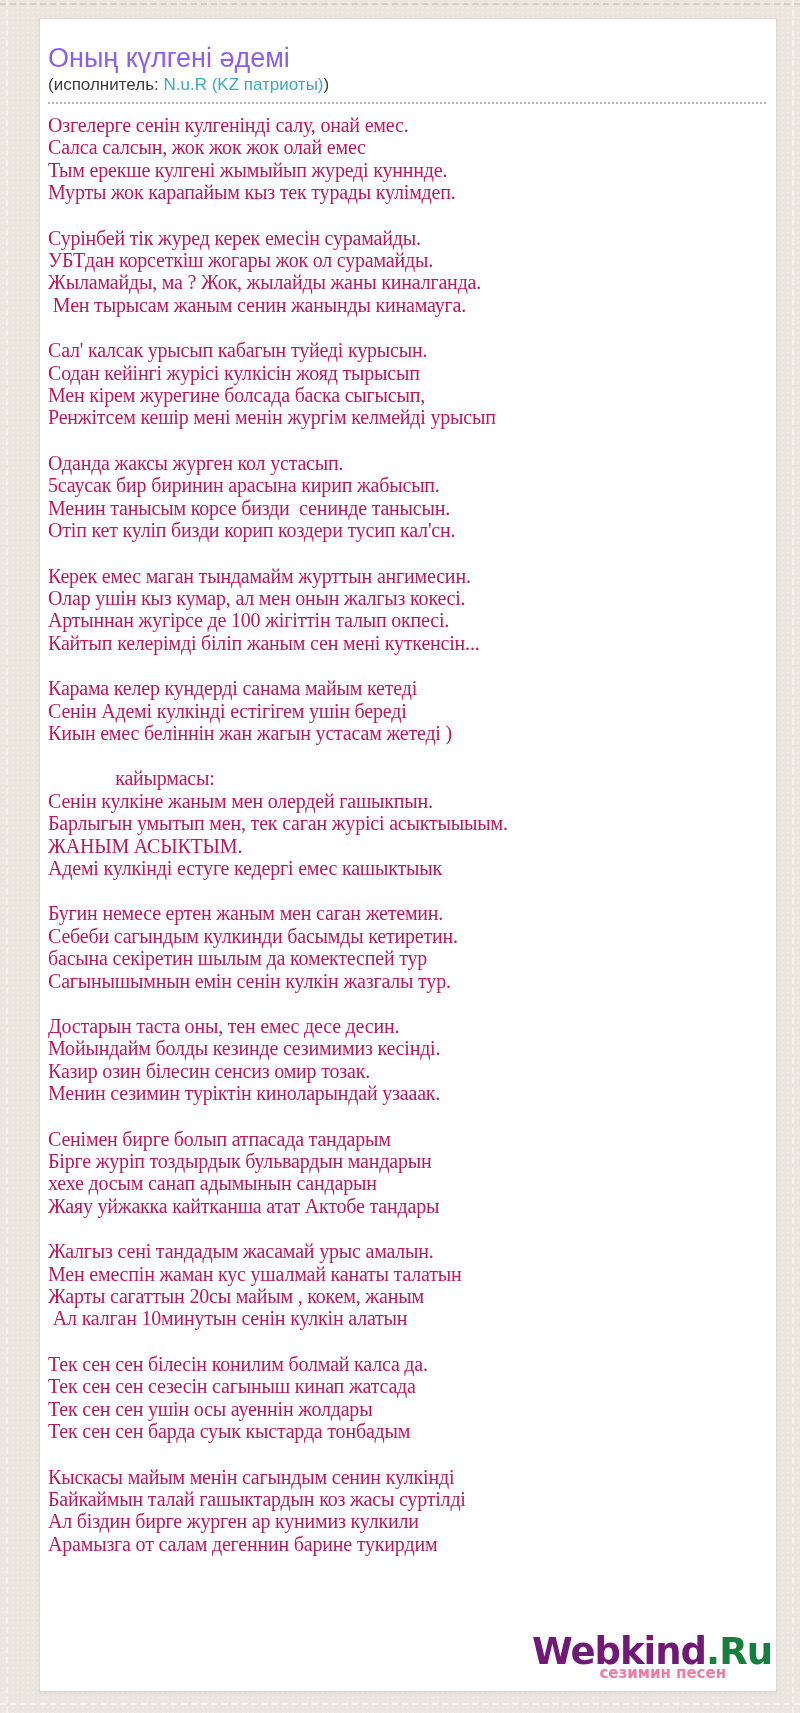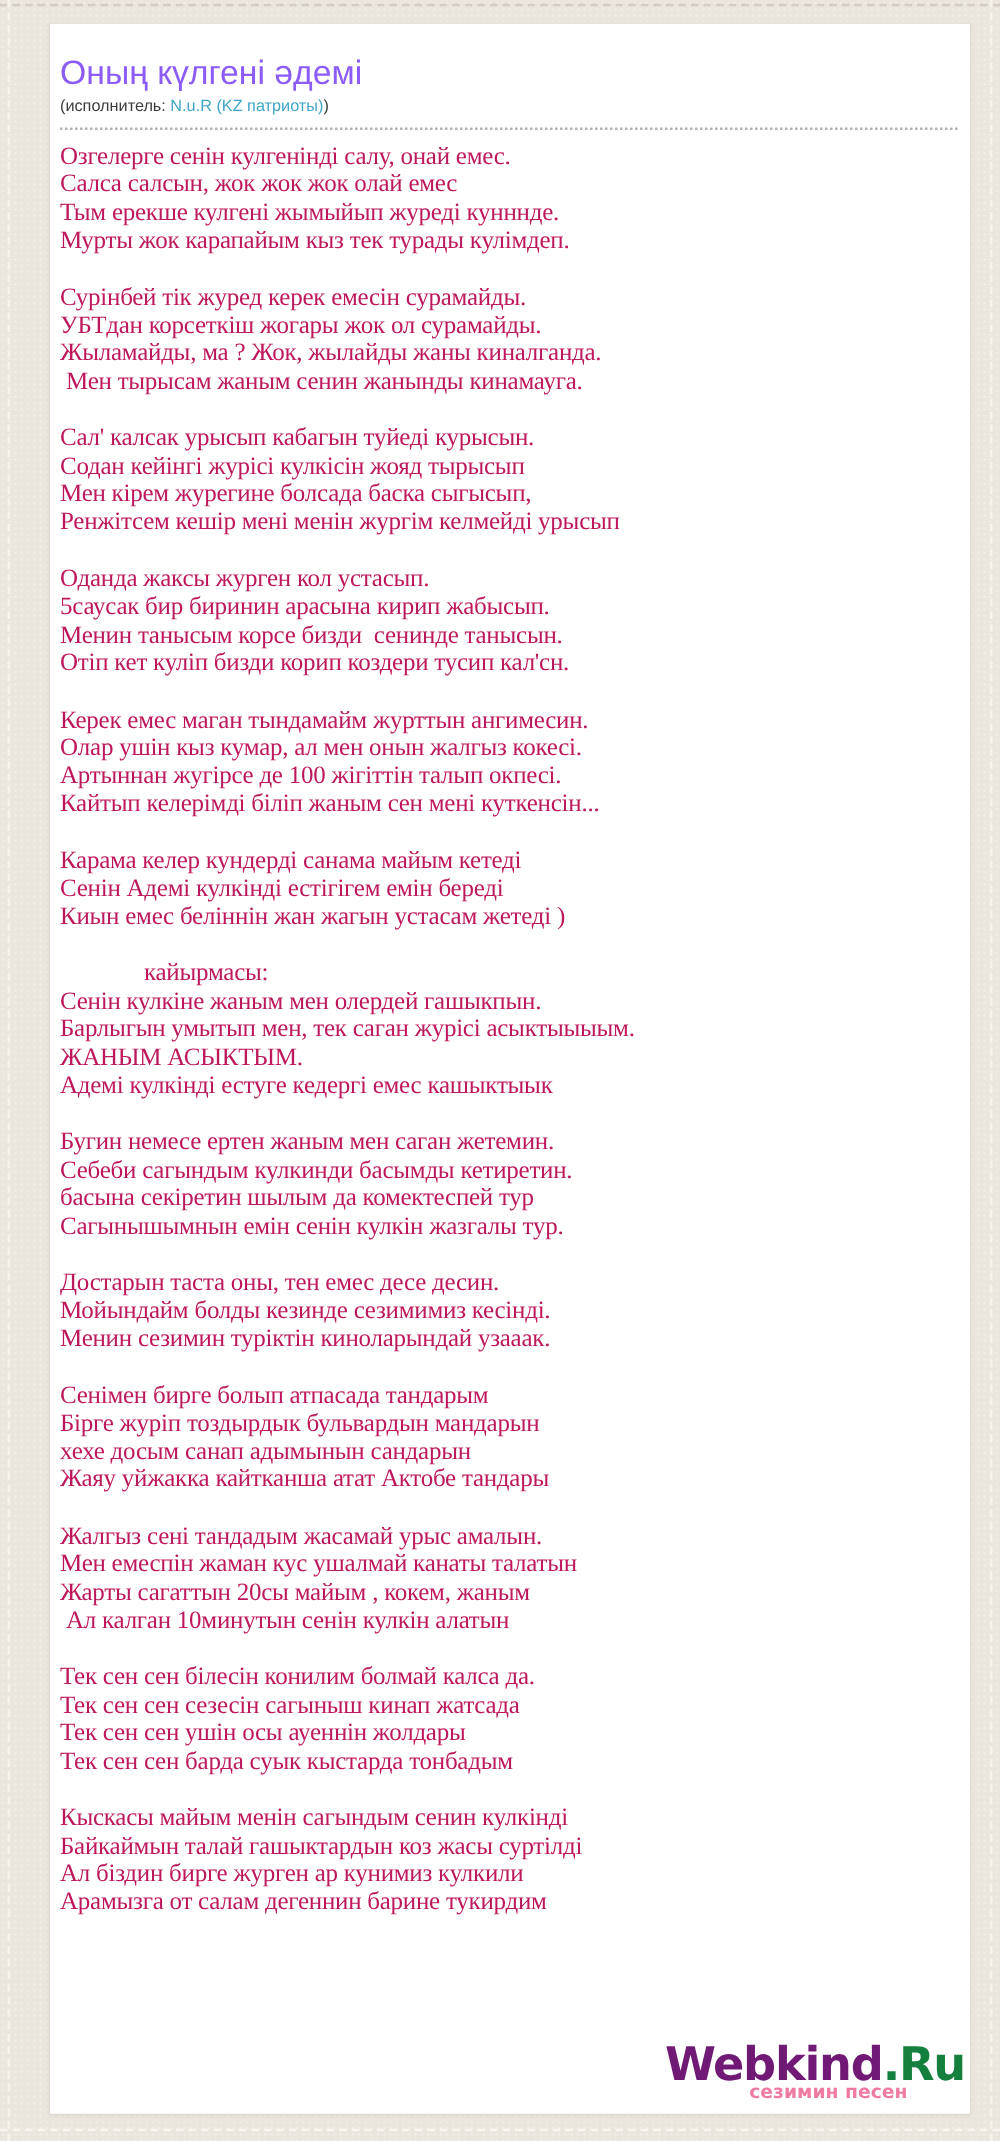--- a/index.html
+++ b/index.html
@@ -22,21 +22,21 @@
     box-shadow:0 1px 3px rgba(0,0,0,0.08);
     box-sizing:border-box;
     padding:24px 10px 10px 8px;
   }
   .song-title{
     margin:0 0 2px 0;
     font-size:27px;line-height:30px;font-weight:normal;
     color:#8b5cf6;
   }
   .artist-line{
-    font-size:13px;line-height:20px;color:#3c3c3c;
+    font-size:17px;line-height:20px;color:#3c3c3c;
   }
   .artist-link{color:#3ea6c8;text-decoration:none;cursor:pointer;}
   .header-divider{
     border:none;border-top:2px dotted #b3b3b3;
     margin:7px 0 10px 0;
   }
   .lyrics{
     font-family:"Liberation Serif","DejaVu Serif",serif;
     font-size:20px;line-height:22.4px;color:#be185d;
     letter-spacing:-0.2px;
@@ -96,39 +96,40 @@
         <span class="line">Отіп кет куліп бизди корип коздери тусип кал'сн.</span>
       </p>
       <p class="stanza">
         <span class="line">Керек емес маган тындамайм журттын ангимесин.</span>
         <span class="line">Олар ушін кыз кумар, ал мен онын жалгыз кокесі.</span>
         <span class="line">Артыннан жугірсе де 100 жігіттін талып окпесі.</span>
         <span class="line">Кайтып келерімді біліп жаным сен мені куткенсін...</span>
       </p>
       <p class="stanza">
         <span class="line">Карама келер кундерді санама майым кетеді</span>
-        <span class="line">Сенін Адемі кулкінді естігігем емін береді</span>
+        <span class="line">Сенін Адемі кулкінді естігігем ушін береді</span>
         <span class="line">Киын емес беліннін жан жагын устасам жетеді )</span>
       </p>
       <p class="stanza">
         <span class="line">              кайырмасы:</span>
         <span class="line">Сенін кулкіне жаным мен олердей гашыкпын.</span>
         <span class="line">Барлыгын умытып мен, тек саган журісі асыктыыыым.</span>
         <span class="line">ЖАНЫМ АСЫКТЫМ.</span>
         <span class="line">Адемі кулкінді естуге кедергі емес кашыктыык</span>
       </p>
       <p class="stanza">
         <span class="line">Бугин немесе ертен жаным мен саган жетемин.</span>
         <span class="line">Себеби сагындым кулкинди басымды кетиретин.</span>
         <span class="line">басына секіретин шылым да комектеспей тур</span>
         <span class="line">Сагынышымнын емін сенін кулкін жазгалы тур.</span>
       </p>
       <p class="stanza">
         <span class="line">Достарын таста оны, тен емес десе десин.</span>
         <span class="line">Мойындайм болды кезинде сезимимиз кесінді.</span>
+        <span class="line">Казир озин білесин сенсиз омир тозак.</span>
         <span class="line">Менин сезимин туріктін киноларындай узааак.</span>
       </p>
       <p class="stanza">
         <span class="line">Сенімен бирге болып атпасада тандарым</span>
         <span class="line">Бірге журіп тоздырдык бульвардын мандарын</span>
         <span class="line">хехе досым санап адымынын сандарын</span>
         <span class="line">Жаяу уйжакка кайтканша атат Актобе тандары</span>
       </p>
       <p class="stanza">
         <span class="line">Жалгыз сені тандадым жасамай урыс амалын.</span>

